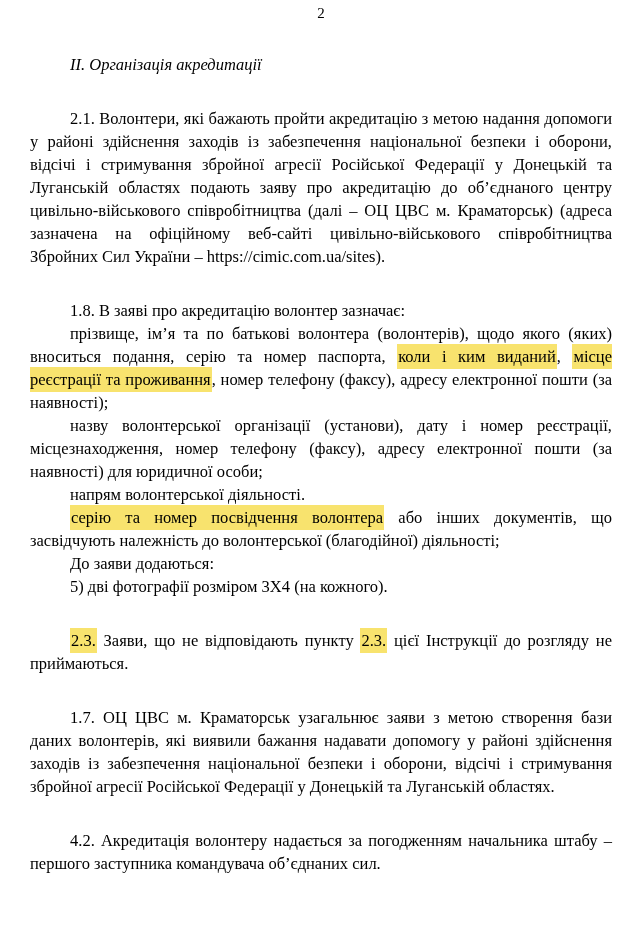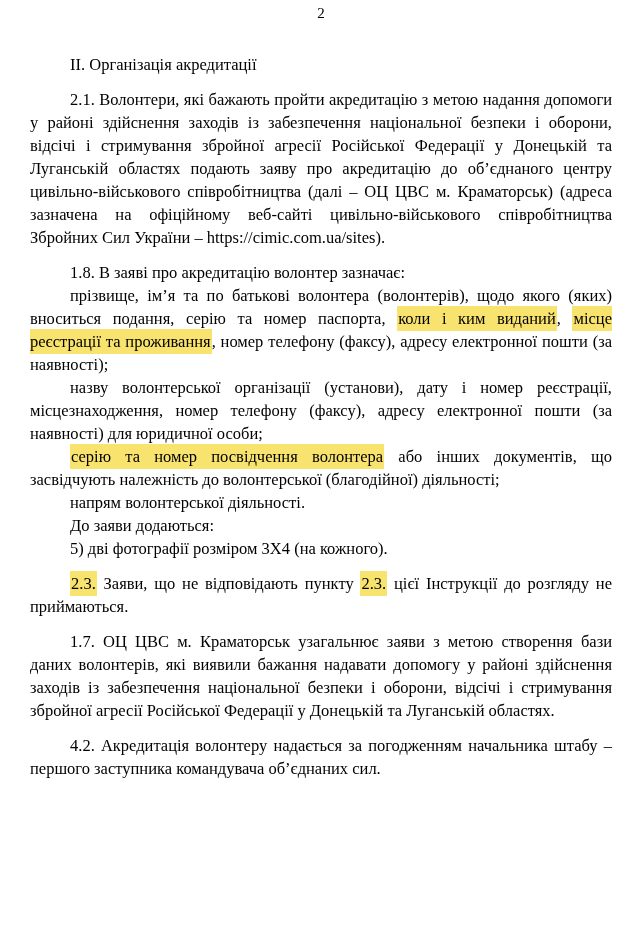--- a/index.html
+++ b/index.html
@@ -22,49 +22,50 @@
   .page-number {
     margin: 0;
     text-align: center;
     font-size: 15px;
     line-height: 20px;
   }
   .heading {
     margin: 30px 0 0 0;
     text-indent: 40px;
     line-height: 23px;
+    font-style: italic;
   }
   .doc-body p.para {
     margin: 0;
     line-height: 23px;
     text-align: justify;
     text-indent: 40px;
   }
   .doc-body p.para.gap {
-    margin-top: 12px;
+    margin-top: 31px;
   }
   .hl {
     background-color: var(--hl, #f8e36e);
     padding: 3px 1px;
   }
 </style>
 </head>
 <body>
 
 <div class="page" style="background: rgb(255, 255, 255); color: rgb(0, 0, 0);">
   <p class="page-number">2</p>
 
   <p class="heading">II. Організація акредитації</p>
 
   <div class="doc-body">
       <p class="para gap"><span>2.1. Волонтери, які бажають пройти акредитацію з метою надання допомоги у районі здійснення заходів із забезпечення національної безпеки і оборони, відсічі і стримування збройної агресії Російської Федерації у Донецькій та Луганській областях подають заяву про акредитацію до об’єднаного центру цивільно-військового співробітництва (далі – ОЦ ЦВС м. Краматорськ) (адреса зазначена на офіційному веб-сайті цивільно-військового співробітництва Збройних Сил України – https://cimic.com.ua/sites).</span></p>
       <p class="para gap"><span>1.8. В заяві про акредитацію волонтер зазначає:</span></p>
       <p class="para"><span>прізвище, ім’я та по батькові волонтера (волонтерів), щодо якого (яких) вноситься подання, серію та номер паспорта, </span><span class="hl">коли і ким виданий</span><span>, </span><span class="hl">місце реєстрації та проживання</span><span>, номер телефону (факсу), адресу електронної пошти (за наявності);</span></p>
       <p class="para"><span>назву волонтерської організації (установи), дату і номер реєстрації, місцезнаходження, номер телефону (факсу), адресу електронної пошти (за наявності) для юридичної особи;</span></p>
+      <p class="para"><span>напрям волонтерської діяльності.</span></p>
       <p class="para"><span class="hl">серію та номер посвідчення волонтера</span><span> або інших документів, що засвідчують належність до волонтерської (благодійної) діяльності;</span></p>
-      <p class="para"><span>напрям волонтерської діяльності.</span></p>
       <p class="para"><span>До заяви додаються:</span></p>
       <p class="para"><span>5) дві фотографії розміром 3Х4 (на кожного).</span></p>
       <p class="para gap"><span class="hl">2.3.</span><span> Заяви, що не відповідають пункту </span><span class="hl">2.3.</span><span> цієї Інструкції до розгляду не приймаються.</span></p>
       <p class="para gap"><span>1.7. ОЦ ЦВС м. Краматорськ узагальнює заяви з метою створення бази даних волонтерів, які виявили бажання надавати допомогу у районі здійснення заходів із забезпечення національної безпеки і оборони, відсічі і стримування збройної агресії Російської Федерації у Донецькій та Луганській областях.</span></p>
       <p class="para gap"><span>4.2. Акредитація волонтеру надається за погодженням начальника штабу – першого заступника командувача об’єднаних сил.</span></p>
     </div>
 </div>
 
 </body></html>

